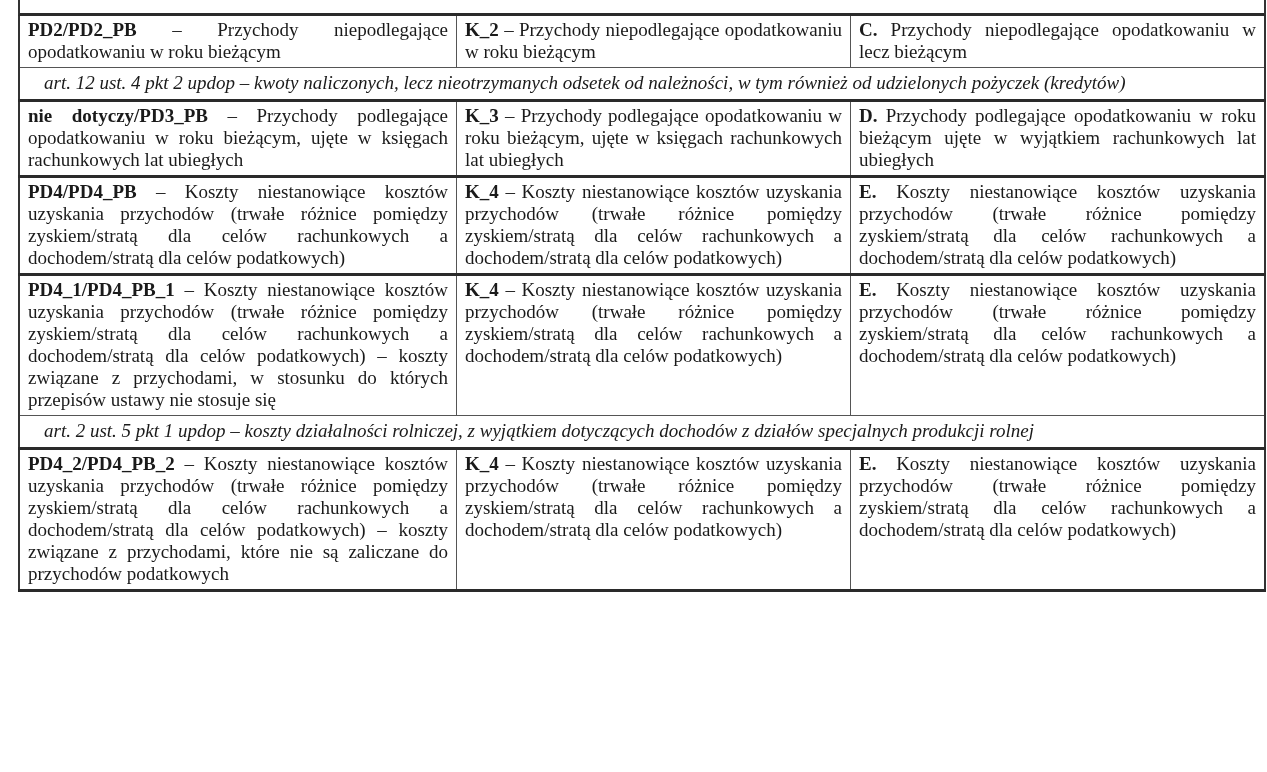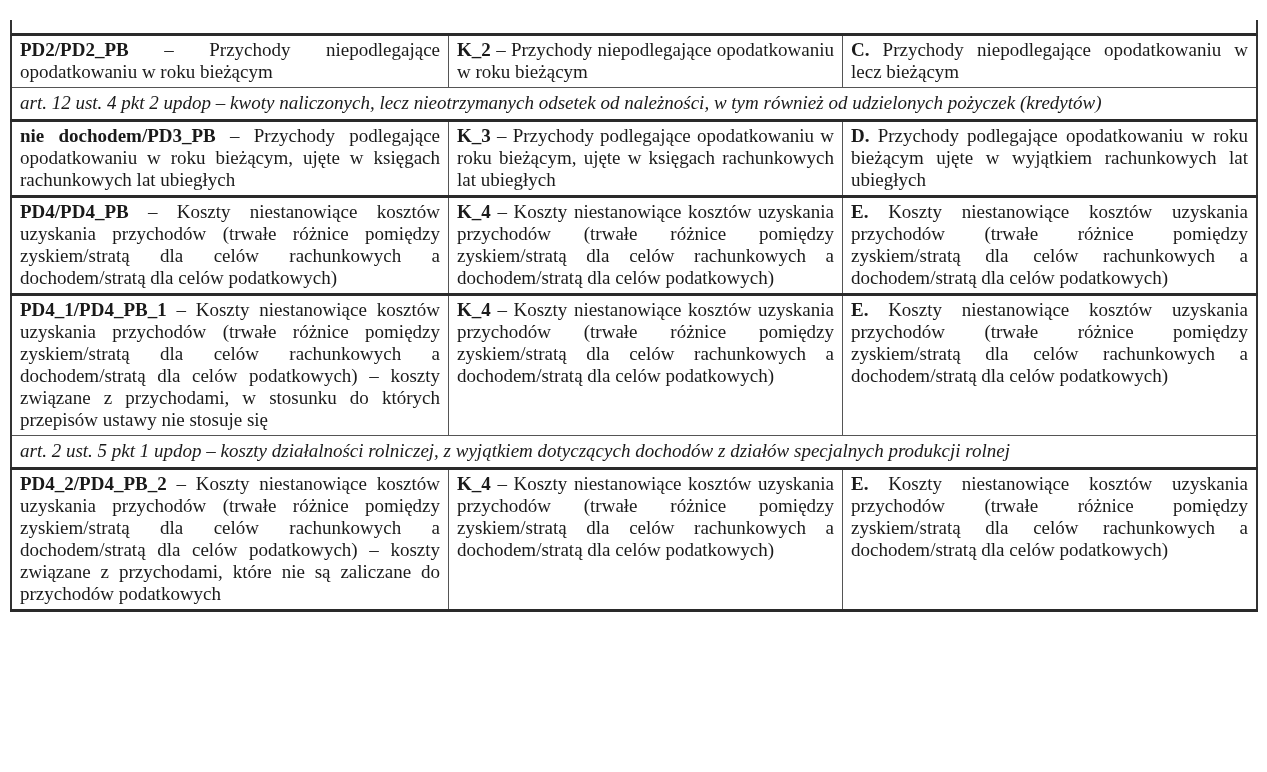--- a/index.html
+++ b/index.html
@@ -1,26 +1,26 @@
 <!DOCTYPE html>
 <html><head>
 <meta charset="utf-8">
 <style>
   html, body { margin: 0; padding: 0; background: #ffffff; }
   body { width: 1267px; height: 772px; overflow: hidden; position: relative;
          font-family: "Liberation Serif", "DejaVu Serif", serif; color: #1a1a1a; }
-  .page { position: absolute; left: 10px; top: 0; width: 1248px; margin-top: 20px; }
+  .page { position: absolute; left: 18px; top: 0; width: 1248px; }
   .topstrip { height: 13px; border-left: 2px solid #333; border-right: 2px solid #333;
               border-bottom: 3px solid #2a2a2a; position: relative; overflow: hidden; }
   table { border-collapse: collapse; width: 1248px; table-layout: fixed; }
   td { border: 1px solid #555; vertical-align: top; font-size: 19px; line-height: 22px;
        padding: 3px 8px 4px 8px; text-align: justify; }
   tr.data td { border-top: 3px solid #2a2a2a; }
   tr.first td { border-top: none; }
-  td.ital { font-style: italic; padding: 4px 8px 5px 8px; text-align: left; }
+  td.ital { font-style: italic; padding: 4px 8px 5px 24px; text-align: left; }
   td.c1 { width: 420px; }
   td.c2 { width: 377px; }
   .code { font-weight: bold; }
   table { border-left: 2px solid #333; border-right: 2px solid #333; border-bottom: 3px solid #2a2a2a; }
 </style>
 </head>
 <body>
 
 <div class="page">
   <div class="topstrip"></div>
@@ -28,21 +28,21 @@
     <tbody id="tbody">
         <tr class="data first">
           <td class="c1"><span class="code">PD2/PD2_PB</span><span> – Przychody niepodlegające opodatkowaniu w roku bieżącym</span></td>
           <td class="c2"><span class="code">K_2</span><span> – Przychody niepodlegające opodatkowaniu w roku bieżącym</span></td>
           <td class="c3"><span class="code">C.</span><span> Przychody niepodlegające opodatkowaniu w lecz bieżącym</span></td>
         </tr>
         <tr class="note">
           <td colspan="3" class="ital">art. 12 ust. 4 pkt 2 updop – kwoty naliczonych, lecz nieotrzymanych odsetek od należności, w tym również od udzielonych pożyczek (kredytów)</td>
         </tr>
         <tr class="data">
-          <td class="c1"><span class="code">nie dochodem/PD3_PB</span><span> – Przychody podlegające opodatkowaniu w roku bieżącym, ujęte w księgach rachunkowych lat ubiegłych</span></td>
+          <td class="c1"><span class="code">nie dotyczy/PD3_PB</span><span> – Przychody podlegające opodatkowaniu w roku bieżącym, ujęte w księgach rachunkowych lat ubiegłych</span></td>
           <td class="c2"><span class="code">K_3</span><span> – Przychody podlegające opodatkowaniu w roku bieżącym, ujęte w księgach rachunkowych lat ubiegłych</span></td>
           <td class="c3"><span class="code">D.</span><span> Przychody podlegające opodatkowaniu w roku bieżącym ujęte w wyjątkiem rachunkowych lat ubiegłych</span></td>
         </tr>
         <tr class="data">
           <td class="c1"><span class="code">PD4/PD4_PB</span><span> – Koszty niestanowiące kosztów uzyskania przychodów (trwałe różnice pomiędzy zyskiem/stratą dla celów rachunkowych a dochodem/stratą dla celów podatkowych)</span></td>
           <td class="c2"><span class="code">K_4</span><span> – Koszty niestanowiące kosztów uzyskania przychodów (trwałe różnice pomiędzy zyskiem/stratą dla celów rachunkowych a dochodem/stratą dla celów podatkowych)</span></td>
           <td class="c3"><span class="code">E.</span><span> Koszty niestanowiące kosztów uzyskania przychodów (trwałe różnice pomiędzy zyskiem/stratą dla celów rachunkowych a dochodem/stratą dla celów podatkowych)</span></td>
         </tr>
         <tr class="data">
           <td class="c1"><span class="code">PD4_1/PD4_PB_1</span><span> – Koszty niestanowiące kosztów uzyskania przychodów (trwałe różnice pomiędzy zyskiem/stratą dla celów rachunkowych a dochodem/stratą dla celów podatkowych) – koszty związane z przychodami, w stosunku do których przepisów ustawy nie stosuje się</span></td>

